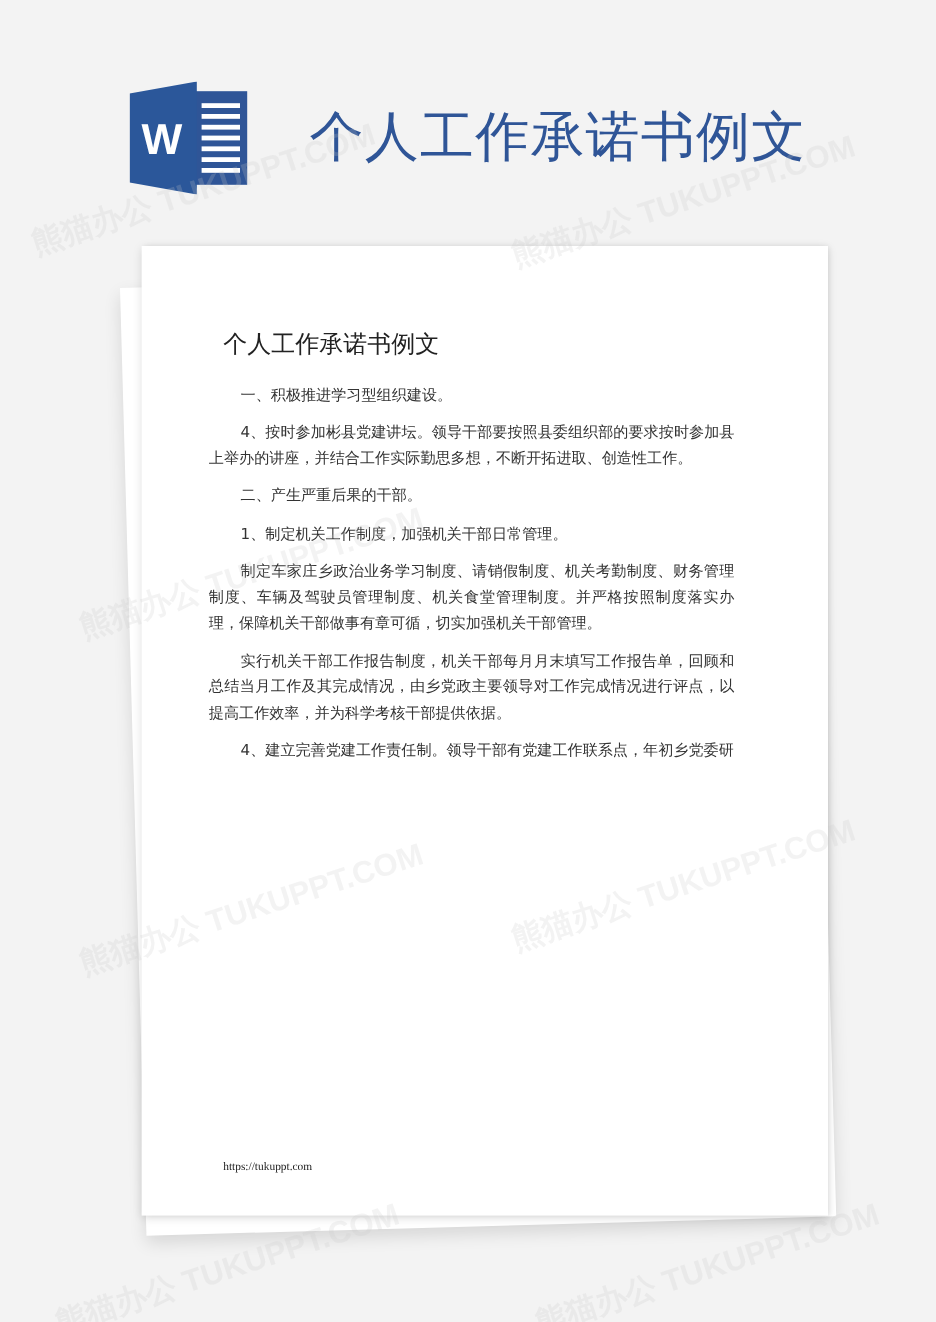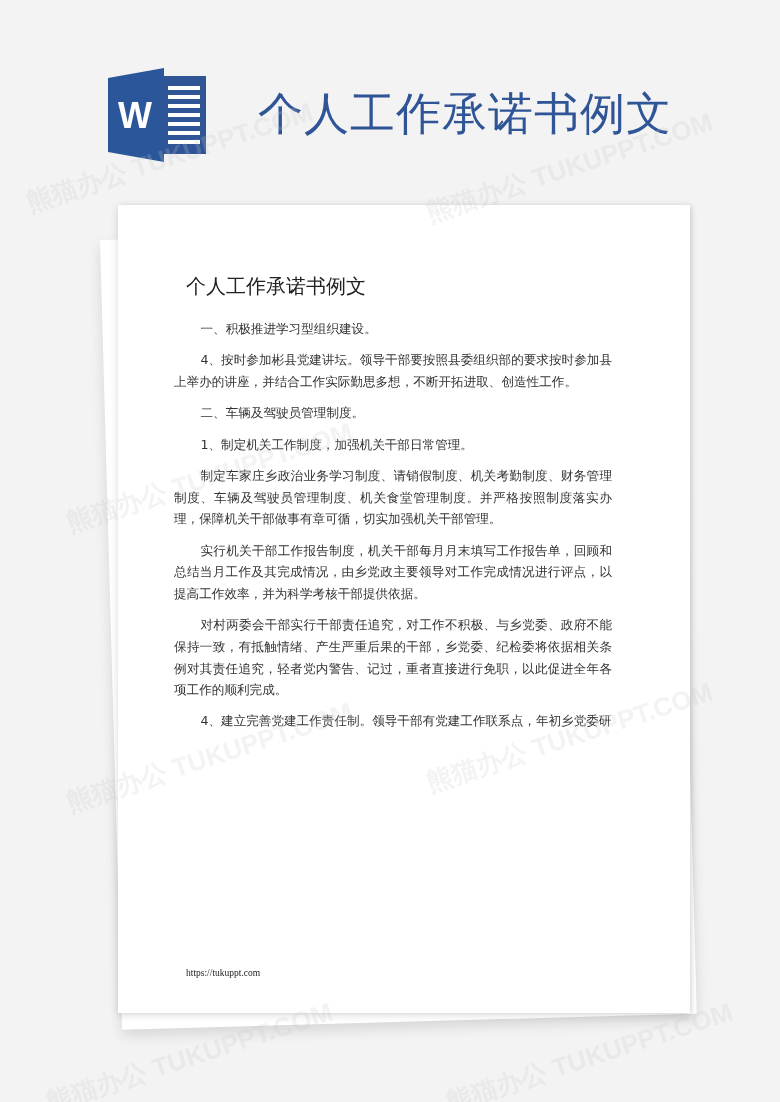--- a/index.html
+++ b/index.html
@@ -72,25 +72,24 @@
   <div class="banner-title">个人工作承诺书例文</div>
 </div>
 
 <div class="back-page"></div>
 
 <div class="page">
   <div class="doc-title">个人工作承诺书例文</div>
   <div class="body-text">
     <p class="para">一、积极推进学习型组织建设。</p>
     <p class="para">4、按时参加彬县党建讲坛。领导干部要按照县委组织部的要求按时参加县上举办的讲座，并结合工作实际勤思多想，不断开拓进取、创造性工作。</p>
-    <p class="para">二、车辆及驾驶员管理制度。</p>
+    <p class="para">二、产生严重后果的干部。</p>
     <p class="para">1、制定机关工作制度，加强机关干部日常管理。</p>
     <p class="para">制定车家庄乡政治业务学习制度、请销假制度、机关考勤制度、财务管理制度、车辆及驾驶员管理制度、机关食堂管理制度。并严格按照制度落实办理，保障机关干部做事有章可循，切实加强机关干部管理。</p>
     <p class="para">实行机关干部工作报告制度，机关干部每月月末填写工作报告单，回顾和总结当月工作及其完成情况，由乡党政主要领导对工作完成情况进行评点，以提高工作效率，并为科学考核干部提供依据。</p>
-    <p class="para">对村两委会干部实行干部责任追究，对工作不积极、与乡党委、政府不能保持一致，有抵触情绪、产生严重后果的干部，乡党委、纪检委将依据相关条例对其责任追究，轻者党内警告、记过，重者直接进行免职，以此促进全年各项工作的顺利完成。</p>
     <p class="para">4、建立完善党建工作责任制。领导干部有党建工作联系点，年初乡党委研</p>
   </div>
   <div class="footer-url">https://tukuppt.com</div>
 </div>
 
 <div class="wm" style="left:20px;top:140px;">熊猫办公 TUKUPPT.COM</div>
 <div class="wm" style="left:420px;top:150px;">熊猫办公 TUKUPPT.COM</div>
 <div class="wm" style="left:60px;top:460px;">熊猫办公 TUKUPPT.COM</div>
 <div class="wm" style="left:420px;top:720px;">熊猫办公 TUKUPPT.COM</div>
 <div class="wm" style="left:60px;top:740px;">熊猫办公 TUKUPPT.COM</div>

